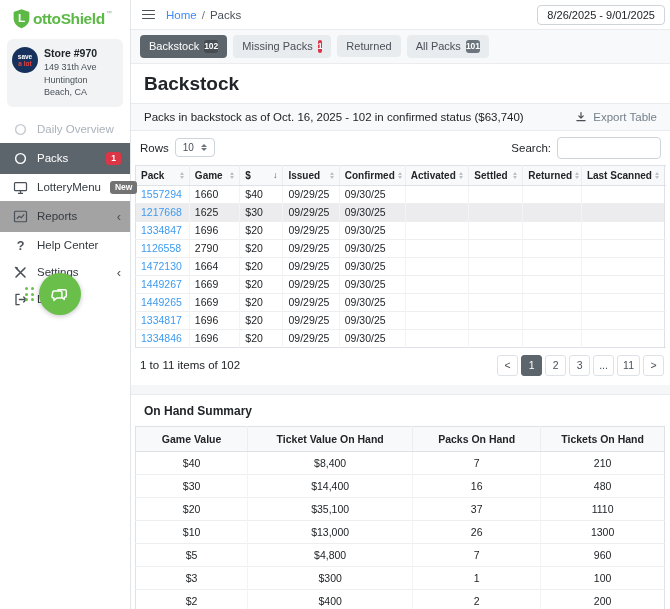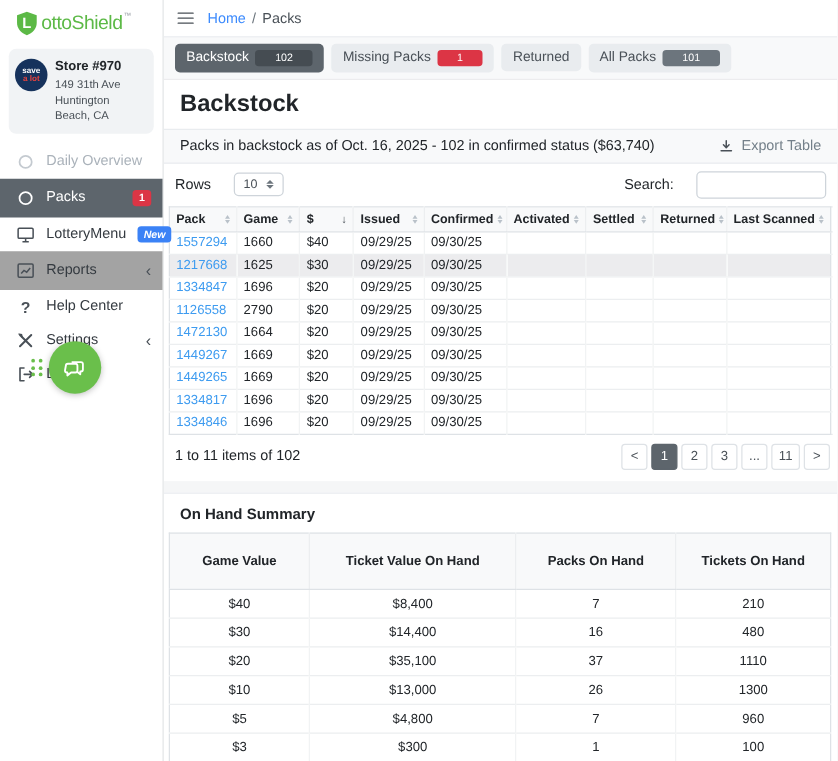--- a/index.html
+++ b/index.html
@@ -3,68 +3,68 @@
 <meta charset="utf-8">
 <style>
   html,body{margin:0;padding:0}
   body{width:670px;height:609px;overflow:hidden;font-family:"Liberation Sans",sans-serif;background:#f8f9fa;color:#212529;-webkit-font-smoothing:antialiased}
   .app{display:flex;width:670px;height:609px}
 
   
   .sidebar{width:130px;min-width:130px;background:#fff;border-right:1px solid #e3e6e8;position:relative}
   .logo{display:flex;align-items:flex-start;gap:1px;padding:8px 0 7px 11px;cursor:pointer}
   .logo svg{width:21px;height:21px;flex:none}
-  .logo-text{color:#5cb946;font-weight:normal;font-size:15.5px;letter-spacing:-.4px;line-height:21px}
+  .logo-text{color:#5cb946;font-weight:bold;font-size:15.5px;letter-spacing:-.4px;line-height:21px}
   .logo-tm{color:#9aa0a6;font-size:6px;line-height:10px}
   .store-card{margin:3px 7px 9px;background:#f1f3f5;border-radius:6px;padding:8px 5px;display:flex;gap:6px;align-items:flex-start;cursor:pointer}
   .store-avatar{width:26px;height:26px;border-radius:50%;background:#16325c;color:#fff;font-size:6.5px;font-weight:bold;display:flex;flex-direction:column;align-items:center;justify-content:center;line-height:1.1;flex:none}
   .store-avatar .red{color:#e8433f}
   .store-name{font-size:10.5px;font-weight:bold;margin-bottom:2px}
   .store-addr{font-size:9px;color:#495057;line-height:1.4}
   .nav-item{display:flex;align-items:center;gap:9px;height:27px;padding:0 9px 0 13px;font-size:11.5px;color:#343a40;cursor:pointer}
   .nav-icon{width:15px;height:15px;color:#495057;display:flex;flex:none}
   .nav-icon svg{width:15px;height:15px}
   .nav-label{flex:1;white-space:nowrap}
   .nav-item.muted{color:#aab2ba}.nav-item.muted .nav-icon{color:#c4cad0}
   .nav-item.active{background:#5d656c;color:#fff;height:31px}.nav-item.active .nav-icon{color:#fff}
   .nav-item.subtle{background:#a3a3a3;height:31px}
   .nav-badge{font-size:8.5px;font-weight:bold;padding:2px 5px;border-radius:3px;color:#fff;line-height:1}
   .b-red{background:#dc3545}
-  .b-green-italic{background:#3b82f6;font-style:italic;padding:2.5px 5px}
+  .b-green-italic{background:#737373;padding:2.5px 5px}
   .nav-chevron{color:#495057;font-size:13px;line-height:1}
   .chat-widget{position:absolute;left:25px;top:273px;display:flex;align-items:center;gap:5px}
   .drag-dots{display:grid;grid-template-columns:3px 3px;gap:2.5px;cursor:grab}
   .drag-dots i{width:3px;height:3px;border-radius:50%;background:#6abf4b}
   .chat-btn{width:42px;height:42px;border-radius:50%;background:#6abf4b;border:none;display:flex;align-items:center;justify-content:center;box-shadow:0 1px 5px rgba(0,0,0,.25);cursor:pointer}
   .chat-btn svg{width:21px;height:21px}
 
   
   main{flex:1;display:flex;flex-direction:column;background:#f8f9fa;min-width:0;overflow:hidden}
   .topbar{height:29px;min-height:29px;background:#fff;border-bottom:1px solid #e9ecef;display:flex;align-items:center;gap:9px;padding:0 5px 0 9px}
   .hamburger{display:flex;flex-direction:column;gap:2.6px;background:none;border:none;padding:2px;cursor:pointer}
   .hamburger span{width:13px;height:1.6px;background:#495057;border-radius:1px}
   .breadcrumb{font-size:11.5px;display:flex;gap:5px;align-items:center}
   .breadcrumb a{color:#3d8bfd;text-decoration:none;cursor:pointer}
   .crumb-sep{color:#6c757d}.crumb-cur{color:#495057}
   .date-range{margin-left:auto;border:1px solid #ced4da;border-radius:4px;background:#fff;padding:3px 9px;font-size:11px;cursor:pointer;white-space:nowrap}
 
   .tabbar{display:flex;gap:6px;padding:5px 9px;align-items:center}
   .tab{display:flex;align-items:center;gap:5px;border:none;border-radius:4px;background:#e9ecef;color:#495057;font-size:11px;padding:5px 9px;cursor:pointer;font-family:inherit}
   .tab.active{background:#5d656c;color:#fff}
-  .tab-badge{font-size:8.5px;font-weight:normal;border-radius:3px;padding:2px 16px;color:#fff;line-height:1}
+  .tab-badge{font-size:8.5px;font-weight:bold;border-radius:3px;padding:2px 0;color:#fff;line-height:1}
   .tb-dark{background:#454c52}.tb-red{background:#dc3545}.tb-gray{background:#6c757d}
 
   .card{background:#fff;border-top:1px solid #ececee}
   .page-title{margin:0;font-size:19px;font-weight:bold;padding:9px 13px 8px;border-bottom:1px solid #e9ecef}
   .info-bar{display:flex;align-items:flex-start;justify-content:space-between;background:#f8f9fa;border-bottom:1px solid #e9ecef;padding:7px 13px;font-size:11.5px}
   .export-btn{display:flex;align-items:center;gap:6px;background:none;border:none;color:#74808a;font-size:11.5px;cursor:pointer;font-family:inherit;padding:0}
   .export-btn svg{width:12px;height:12px;color:#495057}
 
   .controls{display:flex;align-items:center;justify-content:space-between;padding:6px 9px 6px 9px}
-  .rows-ctl,.search-ctl{display:flex;align-items:center;gap:18px;font-size:11.5px}
+  .rows-ctl,.search-ctl{display:flex;align-items:center;gap:6px;font-size:11.5px}
   .select{display:flex;align-items:center;gap:7px;border:1px solid #ced4da;border-radius:4px;padding:3px 7px;font-size:10px;color:#495057;background:#fff;cursor:pointer}
   .updown{display:flex;flex-direction:column;gap:1.5px}
   .updown i{width:0;height:0;border-left:3px solid transparent;border-right:3px solid transparent;display:block}
   .updown .up{border-bottom:3.5px solid #6c757d}
   .updown .dn{border-top:3.5px solid #6c757d}
   .search-input{width:90px;height:20px;border:1px solid #ced4da;border-radius:4px;padding:0 6px;font-size:11px;outline:none;font-family:inherit}
 
   .packs-table{width:calc(100% - 9px);margin:0 5px 0 4px;border-collapse:collapse;table-layout:fixed;font-size:10.5px;border:1px solid #dee2e6}
   .packs-table th{background:#f8f9fa;font-size:10px;text-align:left;padding:4px 5px;border-bottom:1px solid #dee2e6;border-right:1px solid #eceef0;cursor:pointer;white-space:nowrap;overflow:hidden}
   .packs-table th:last-child,.packs-table td:last-child{border-right:none}
@@ -90,21 +90,21 @@
   .pager{display:flex;align-items:center;justify-content:space-between;padding:7px 6px 9px 9px;font-size:11.5px}
   .pager-buttons{display:flex;gap:3px}
   .page-btn{min-width:21px;height:21px;border:1px solid #dee2e6;background:#fff;border-radius:3px;font-size:10.5px;color:#495057;cursor:pointer;font-family:inherit;padding:0 5px}
   .page-btn.active{background:#5d656c;color:#fff;border-color:#5d656c}
 
   .section-gap{height:9px;min-height:9px;background:#f5f6f7}
 
   .summary-card{flex:1;border-top:1px solid #e9ecef}
   .summary-title{margin:0;font-size:12px;font-weight:bold;padding:9px 13px 8px}
   .summary-table{width:calc(100% - 9px);margin:0 5px 0 4px;border-collapse:collapse;table-layout:fixed;font-size:10.5px;border:1px solid #dee2e6;text-align:center}
-  .summary-table th{background:#f8f9fa;padding:16px 4px;font-size:10.5px;border-bottom:1px solid #dee2e6;border-right:1px solid #eceef0}
+  .summary-table th{background:#f8f9fa;padding:6px 4px;font-size:10.5px;border-bottom:1px solid #dee2e6;border-right:1px solid #eceef0}
   .summary-table th:last-child,.summary-table td:last-child{border-right:none}
   .summary-table td{padding:5px 4px;border-top:1px solid #eceef0;border-right:1px solid #f1f3f4}
   .summary-table th:nth-child(1){width:19.5%}
   .summary-table th:nth-child(2){width:29.5%}
   .summary-table th:nth-child(3){width:22.5%}
 </style>
 </head>
 <body>
 
 <div class="app">
@@ -221,20 +221,21 @@
       <button class="hamburger">
           <span></span>
           <span></span>
           <span></span>
         </button>
       <nav class="breadcrumb">
         <a>Home</a>
         <span class="crumb-sep">/</span>
         <span class="crumb-cur">Packs</span>
       </nav>
+      <div class="date-range">8/26/2025 - 9/01/2025</div>
     </header>
 
     <div class="tabbar" id="tabbar">
         <button class="tab active">
           <span class="tab-label">Backstock</span>
           <span class="tab-badge tb-dark">102</span>
         </button>
         <button class="tab">
           <span class="tab-label">Missing Packs</span>
           <span class="tab-badge tb-red">1</span>

